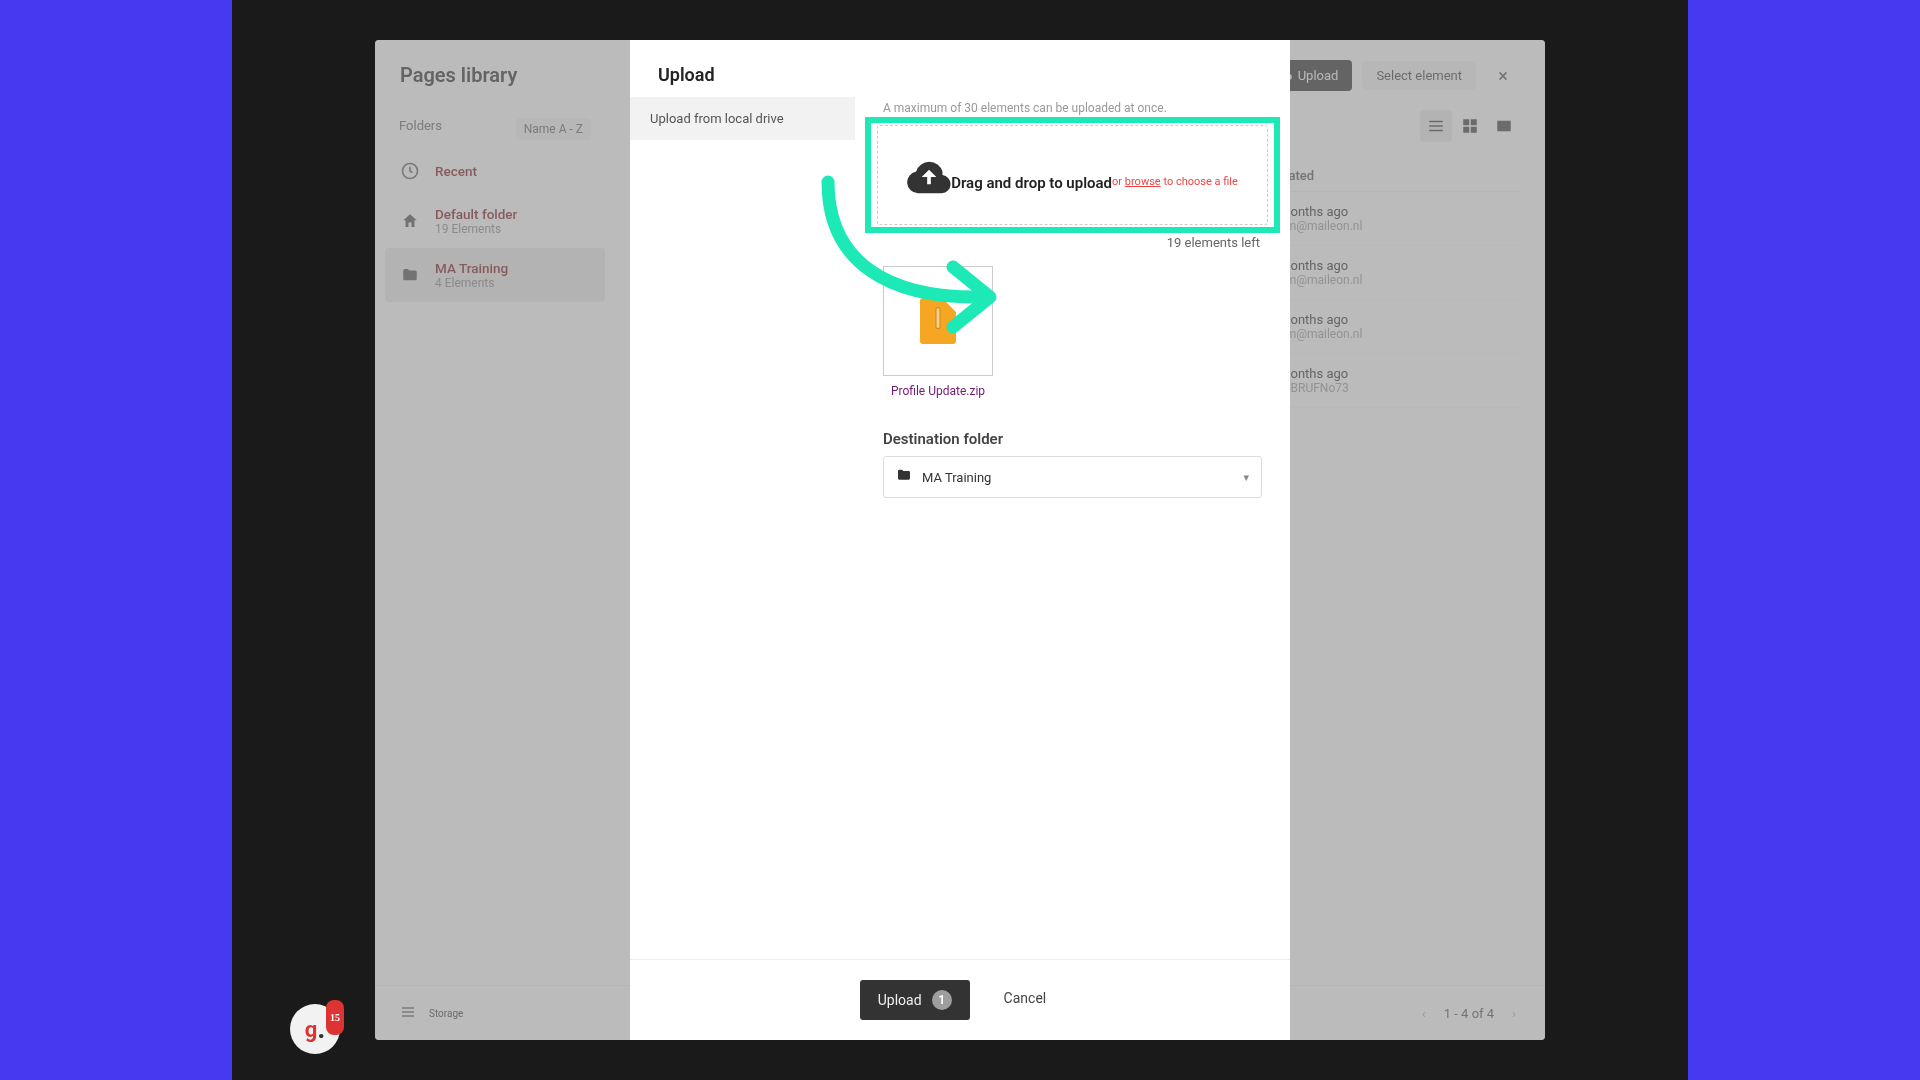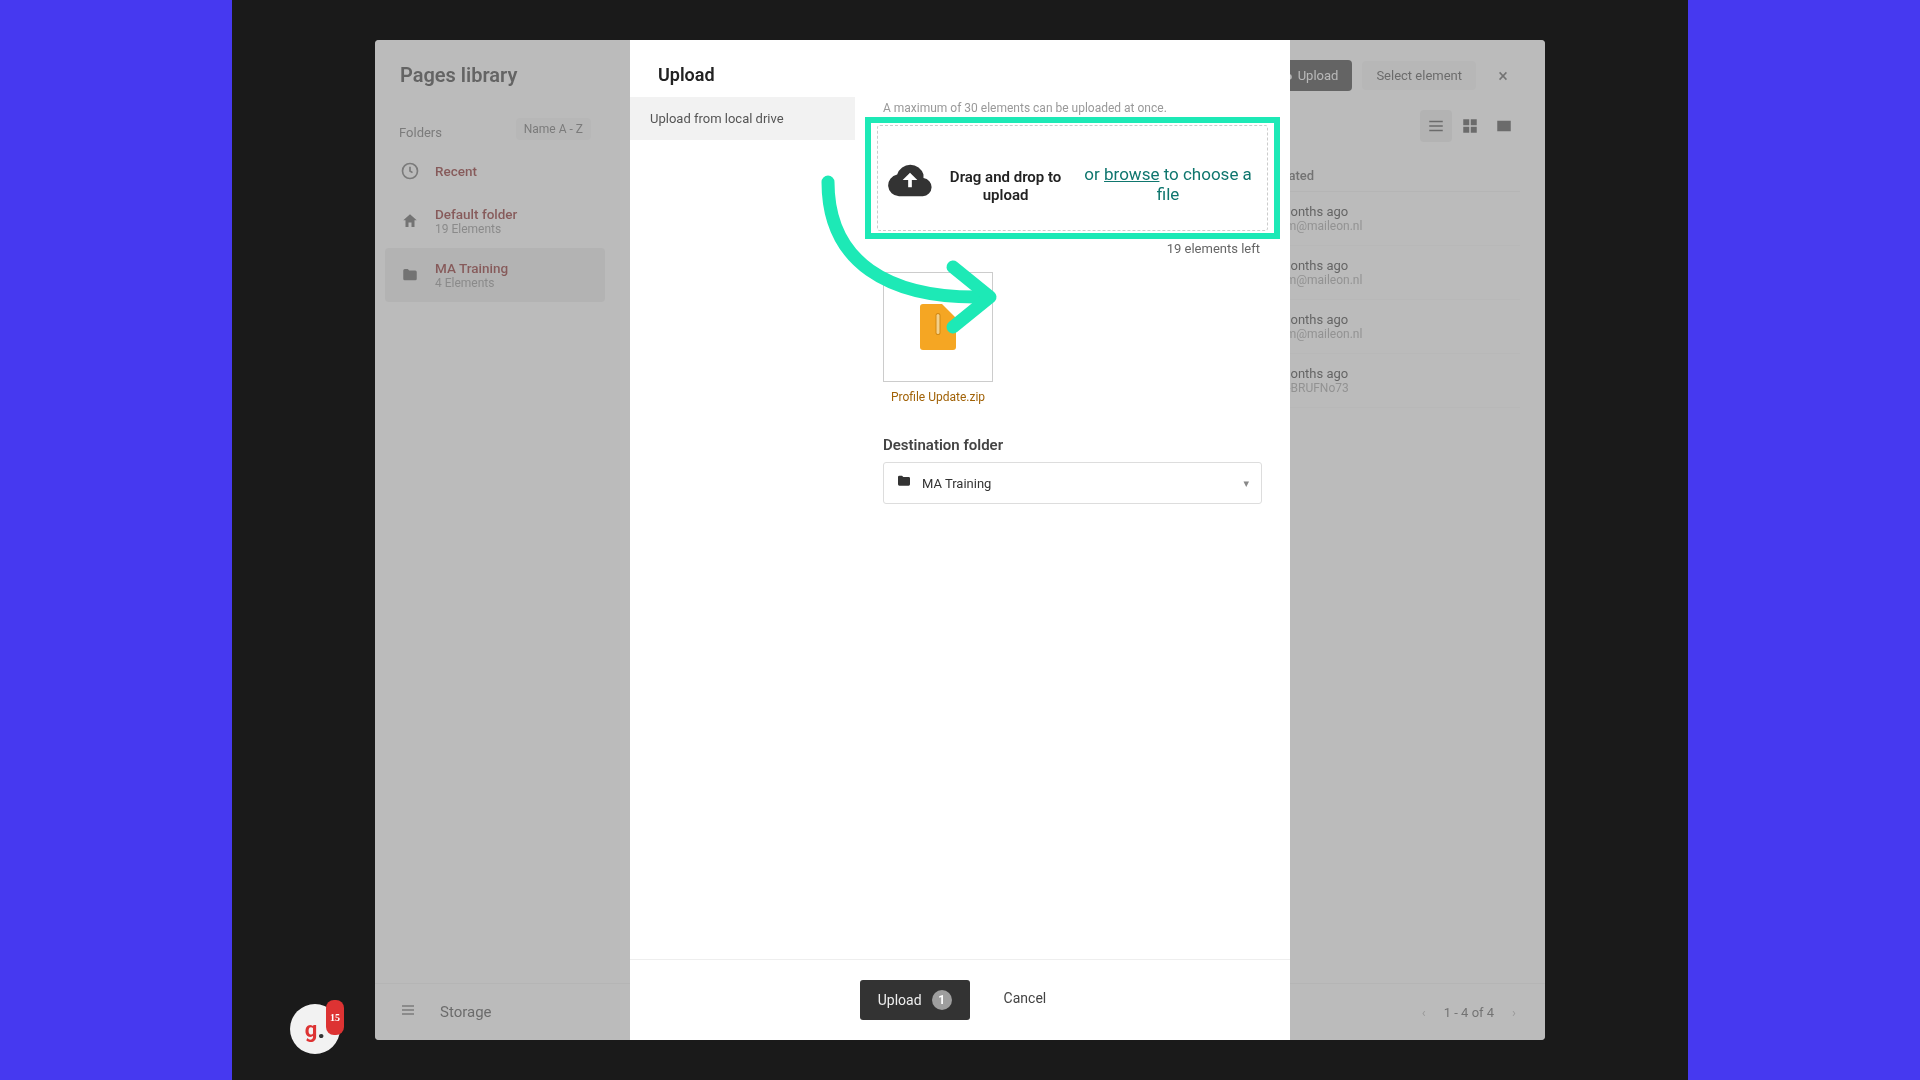--- a/index.html
+++ b/index.html
@@ -9,21 +9,21 @@
 .shade{position:absolute;top:0;left:0;width:100%;height:100%;pointer-events:none;background:rgba(140,140,140,0.55);z-index:5}
 .page-header{display:flex;align-items:center;justify-content:space-between;padding:18px 25px}
 .page-title{font-size:20px;font-weight:600;color:#333}
 .header-actions{display:flex;align-items:center;gap:10px}
 .pill-btn{padding:7px 14px;border-radius:4px;font-size:13px;display:flex;align-items:center;gap:6px;cursor:pointer}
 .pill-dark{background:#333;color:#ececec}
 .pill-light{background:#ebebeb;color:#444}
 .close-btn{width:34px;height:34px;display:flex;align-items:center;justify-content:center;font-size:18px;color:#555;cursor:pointer}
 .layout{display:flex;height:calc(100% - 120px)}
 .sidebar{width:240px;padding:0 10px}
-.folders-head{display:flex;justify-content:space-between;align-items:flex-end;padding:8px 14px;font-size:13px;color:#666}
+.folders-head{display:flex;justify-content:space-between;align-items:flex-start;padding:8px 14px;font-size:13px;color:#666}
 .sort-chip{background:#ebebeb;padding:4px 8px;border-radius:4px;font-size:12px;display:flex;align-items:center;gap:4px;cursor:pointer}
 .folder-item{display:flex;align-items:center;padding:12px 14px;border-radius:4px;gap:14px;cursor:pointer}
 .folder-item.active{background:#e2e2e2}
 .folder-icon{width:22px;height:22px;display:flex;align-items:center;justify-content:center;color:#555;flex-shrink:0}
 .folder-text{display:flex;flex-direction:column}
 .folder-name{font-size:13.5px;color:#7f1d1d;font-weight:500}
 .folder-sub{font-size:12px;color:#888}
 .main-area{flex:1;padding:0 25px}
 .toolbar{display:flex;align-items:center;gap:16px;margin-bottom:18px}
 .dropdown{background:#ebebeb;padding:7px 12px;border-radius:4px;font-size:13px;color:#444;display:flex;align-items:center;gap:6px}
@@ -31,44 +31,44 @@
 .view-icon{width:32px;height:32px;display:flex;align-items:center;justify-content:center;border-radius:4px;cursor:pointer}
 .view-icon.active{background:#e2e2e2}
 .col-headers{display:flex;padding:8px 0;border-bottom:1px solid #e6e6e6;font-size:13px;color:#555;font-weight:500}
 .col-name{flex:3}.col-mod{flex:2}.col-created{flex:2}
 .row{display:flex;padding:12px 0;border-bottom:1px solid #eee}
 .cell-name{flex:3;font-size:13px;color:#333}
 .cell-meta{flex:2;display:flex;flex-direction:column}
 .cell-top{font-size:13px;color:#333}
 .cell-bot{font-size:12px;color:#999}
 .bottombar{position:absolute;bottom:0;left:0;width:100%;padding:18px 25px;display:flex;align-items:center;justify-content:space-between;border-top:1px solid #e6e6e6}
-.storage{display:flex;align-items:center;gap:24px;font-size:15px;color:#444;cursor:pointer}
+.storage{display:flex;align-items:center;gap:13px;font-size:10px;color:#444;cursor:pointer}
 .pager{display:flex;align-items:center;gap:14px;color:#555;font-size:13px}
 .pager .chev{cursor:pointer;color:#aaa;padding:0 4px}
 
 
 .modal{position:absolute;top:0;left:50%;transform:translateX(-50%);width:660px;height:1000px;background:#fff;z-index:10;display:flex;flex-direction:column}
 .modal-header{padding:24px 28px 12px;font-size:18px;font-weight:600;color:#222}
 .modal-body{flex:1;display:flex;overflow:hidden}
 .modal-left{width:225px;padding:0 0 0 0}
 .left-item{padding:14px 20px;font-size:13px;color:#555;background:#f2f2f2;cursor:pointer}
 .modal-right{flex:1;padding:0 28px;display:flex;flex-direction:column}
 .hint{font-size:12px;color:#999;margin:4px 0 10px}
 .dropzone-wrap{position:relative;margin:0 -6px}
 .highlight-box{position:absolute;top:-8px;left:-12px;right:-12px;bottom:-8px;border:6px solid #1de9b6;z-index:25;pointer-events:none}
 .dropzone{border:1px dashed #ccc;border-radius:3px;padding:34px 10px 26px;display:flex;flex-direction:row;align-items:center;justify-content:center;text-align:center;cursor:pointer;position:relative;z-index:20;background:#fff}
 .dz-title{font-size:15px;font-weight:600;color:#222;margin-top:8px}
-.dz-sub{font-size:17px;color:#0f766e;margin-top:4px}
+.dz-sub{font-size:11px;color:#ef4444;margin-top:4px}
 .dz-sub .browse{text-decoration:underline;cursor:pointer}
 .cloud-icon svg{width:44px;height:34px}
 .elements-left{text-align:right;font-size:13px;color:#666;margin:10px 2px 4px}
 .files-area{display:flex;gap:14px;padding:12px 0}
 .file-card{display:flex;flex-direction:column;align-items:center}
 .file-thumb{width:110px;height:110px;border:1px solid #ccc;display:flex;align-items:center;justify-content:center;background:#fff}
-.file-label{font-size:12px;color:#a16207;margin-top:8px;max-width:110px;word-break:break-all;text-align:center}
+.file-label{font-size:12px;color:#701a75;margin-top:8px;max-width:110px;word-break:break-all;text-align:center}
 .zip-icon{width:36px;height:46px;background:#f5a623;border-radius:3px 8px 3px 3px;position:relative}
 .zip-icon:before{content:"";position:absolute;top:0;right:0;width:14px;height:14px;background:#fff;clip-path:polygon(100% 0,0 0,100% 100%)}
 .zip-icon:after{content:"";position:absolute;left:50%;top:10px;width:3px;height:20px;background:#f3d08b;border-radius:2px;transform:translateX(-50%);box-shadow:0 0 0 1px #d08815}
 .dest-label{font-size:15px;color:#444;font-weight:600;margin-top:20px;margin-bottom:8px}
 .dest-select{display:flex;align-items:center;gap:10px;border:1px solid #ddd;padding:10px 12px;border-radius:3px;cursor:pointer}
 .dest-select .flex{flex:1;font-size:13px;color:#333}
 .chev-down{font-size:11px;color:#888}
 .modal-footer{display:flex;justify-content:center;gap:20px;padding:20px;border-top:1px solid #eee}
 .btn-upload{background:#333;color:#eee;padding:10px 18px;border-radius:3px;font-size:14px;display:flex;align-items:center;gap:10px;cursor:pointer}
 .badge{background:#9e9e9e;color:#fff;width:20px;height:20px;border-radius:50%;display:inline-flex;align-items:center;justify-content:center;font-size:12px;font-weight:bold}

